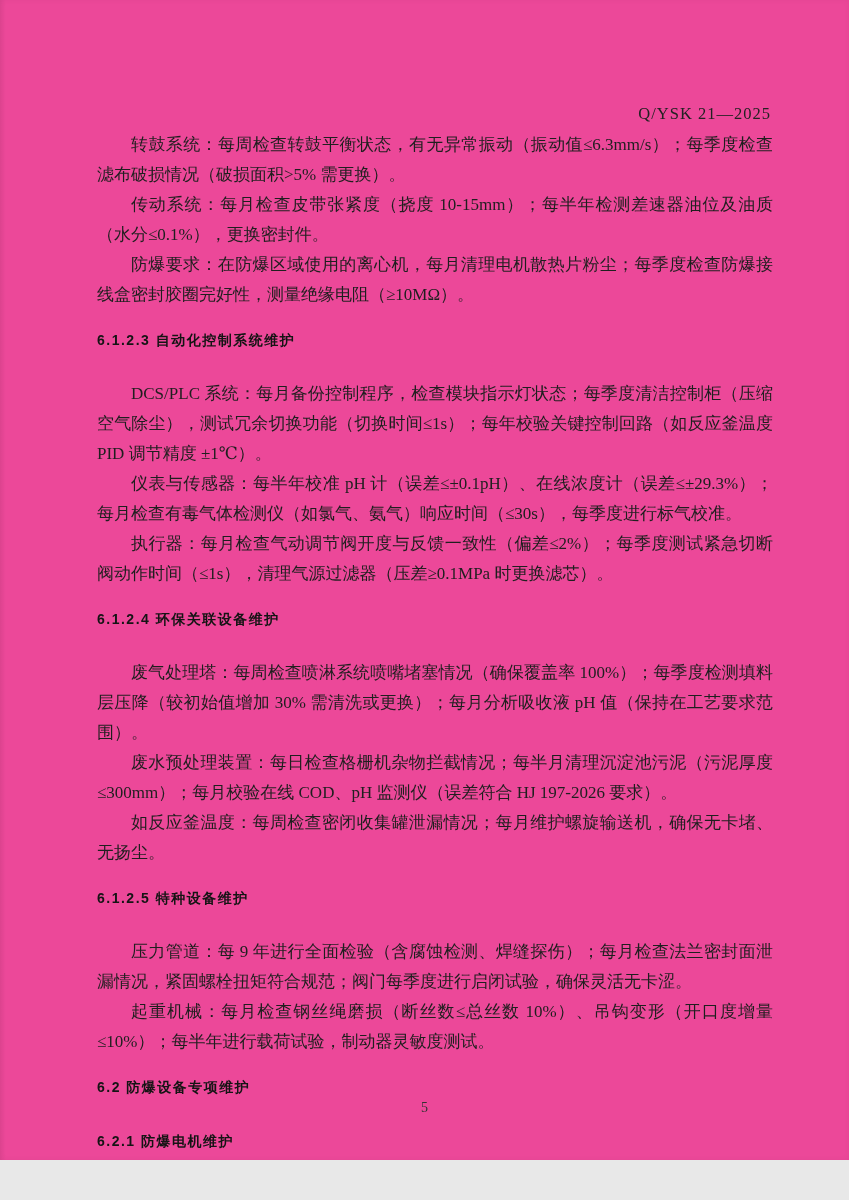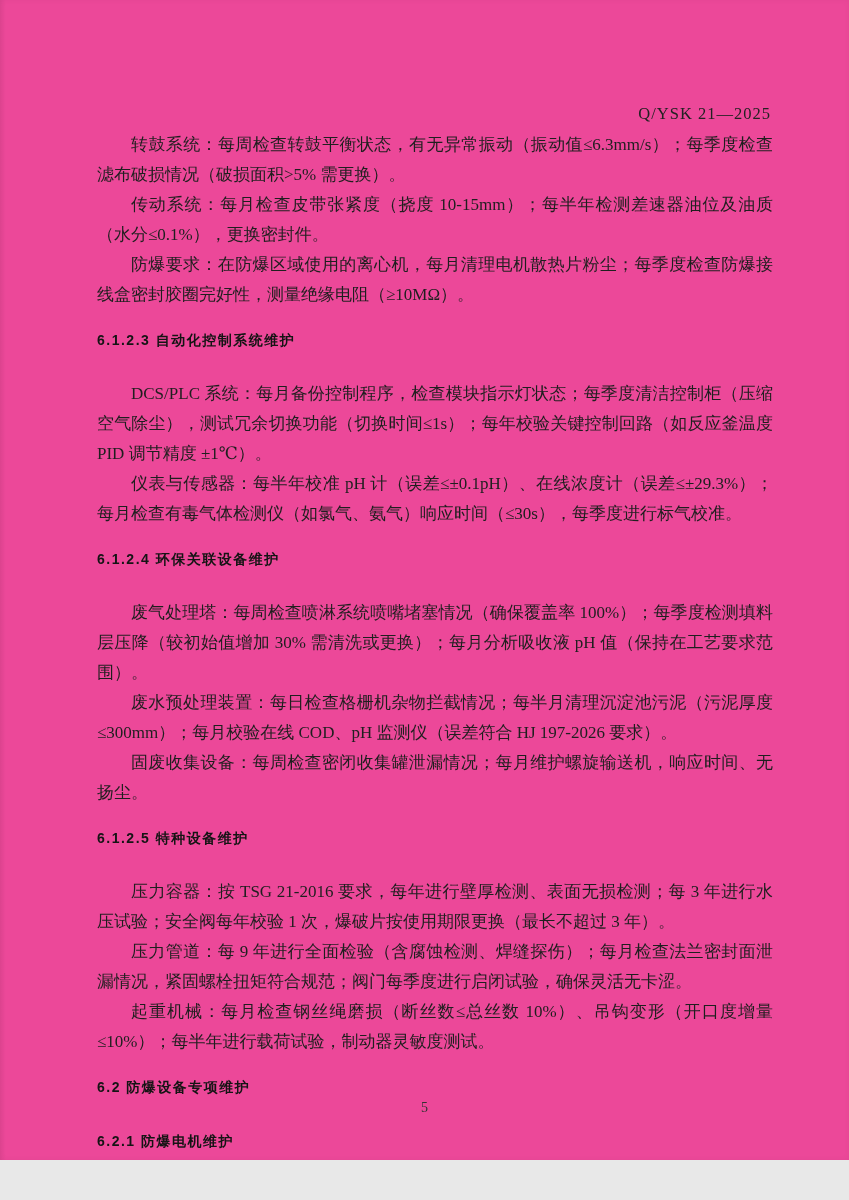--- a/index.html
+++ b/index.html
@@ -81,26 +81,26 @@
 
   <div class="doc-header">Q/YSK 21—2025</div>
 
   <div class="content">
     <p class="para">转鼓系统：每周检查转鼓平衡状态，有无异常振动（振动值≤6.3mm/s）；每季度检查滤布破损情况（破损面积&gt;5% 需更换）。</p>
     <p class="para">传动系统：每月检查皮带张紧度（挠度 10-15mm）；每半年检测差速器油位及油质（水分≤0.1%），更换密封件。</p>
     <p class="para">防爆要求：在防爆区域使用的离心机，每月清理电机散热片粉尘；每季度检查防爆接线盒密封胶圈完好性，测量绝缘电阻（≥10MΩ）。</p>
     <p class="heading">6.1.2.3 自动化控制系统维护</p>
     <p class="para">DCS/PLC 系统：每月备份控制程序，检查模块指示灯状态；每季度清洁控制柜（压缩空气除尘），测试冗余切换功能（切换时间≤1s）；每年校验关键控制回路（如反应釜温度 PID 调节精度 ±1℃）。</p>
     <p class="para">仪表与传感器：每半年校准 pH 计（误差≤±0.1pH）、在线浓度计（误差≤±29.3%）；每月检查有毒气体检测仪（如氯气、氨气）响应时间（≤30s），每季度进行标气校准。</p>
+    <p class="para">执行器：每月检查气动调节阀开度与反馈一致性（偏差≤2%）；每季度测试紧急切断阀动作时间（≤1s），清理气源过滤器（压差≥0.1MPa 时更换滤芯）。</p>
     <p class="heading">6.1.2.4 环保关联设备维护</p>
     <p class="para">废气处理塔：每周检查喷淋系统喷嘴堵塞情况（确保覆盖率 100%）；每季度检测填料层压降（较初始值增加 30% 需清洗或更换）；每月分析吸收液 pH 值（保持在工艺要求范围）。</p>
     <p class="para">废水预处理装置：每日检查格栅机杂物拦截情况；每半月清理沉淀池污泥（污泥厚度≤300mm）；每月校验在线 COD、pH 监测仪（误差符合 HJ 197-2026 要求）。</p>
-    <p class="para">固废收集设备：每周检查密闭收集罐泄漏情况；每月维护螺旋输送机，响应时间、无扬尘。</p>
+    <p class="para">如反应釜温度：每周检查密闭收集罐泄漏情况；每月维护螺旋输送机，确保无卡堵、无扬尘。</p>
     <p class="heading">6.1.2.5 特种设备维护</p>
-    <p class="para">压力容器：按 TSG 21-2016 要求，每年进行壁厚检测、表面无损检测；每 3 年进行水压试验；安全阀每年校验 1 次，爆破片按使用期限更换（最长不超过 3 年）。</p>
     <p class="para">压力管道：每 9 年进行全面检验（含腐蚀检测、焊缝探伤）；每月检查法兰密封面泄漏情况，紧固螺栓扭矩符合规范；阀门每季度进行启闭试验，确保灵活无卡涩。</p>
     <p class="para">起重机械：每月检查钢丝绳磨损（断丝数≤总丝数 10%）、吊钩变形（开口度增量≤10%）；每半年进行载荷试验，制动器灵敏度测试。</p>
     <p class="heading">6.2 防爆设备专项维护</p>
     <p class="heading">6.2.1 防爆电机维护</p>
   </div>
 
   <div class="page-footer">5</div>
 </div>
 
 </body></html>

